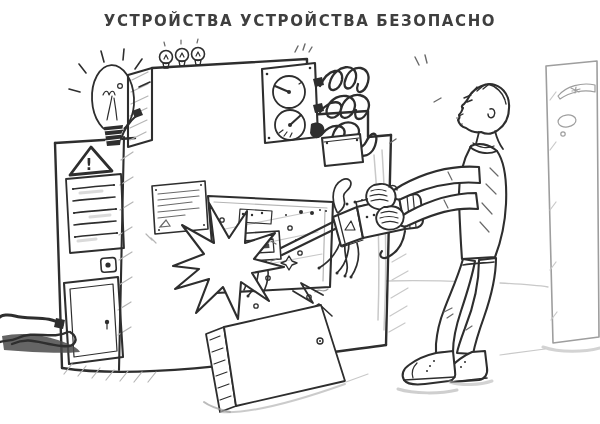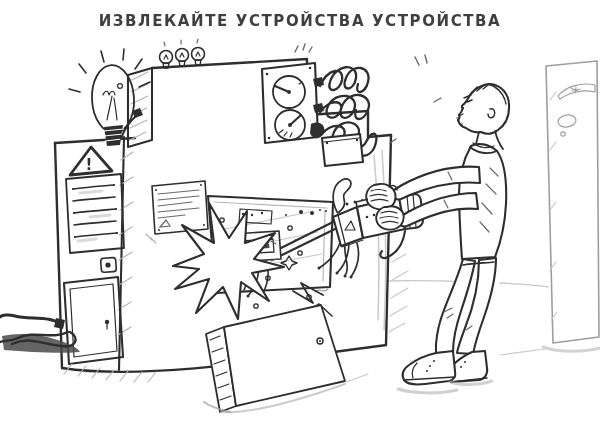--- a/index.html
+++ b/index.html
@@ -23,21 +23,21 @@
   .dgray{stroke:#6a6a6a;fill:none;stroke-linecap:round;}
   .doorline{stroke:#9e9e9e;fill:none;stroke-linecap:round;stroke-linejoin:round;}
   .solid{fill:#2e2e2e;stroke:none;}
   .bang{font-weight:bold;font-size:15px;fill:#2e2e2e;font-family:"DejaVu Sans",sans-serif;}
 </style>
 </head>
 <body>
 
 <div class="stage" role="img" aria-label="Black-and-white cartoon: a man leans back straining to yank a giant USB plug out of a large machine; the opened panel bursts with a jagged explosion and torn wires, a big light bulb, small lamps, two gauges and curly wires sit on top of the machine, cables lie on the floor, a removed cover panel rests on the ground near a door.">
 
-  <div class="caption">ИЗВЛЕКАЙТЕ УСТРОЙСТВА УСТРОЙСТВА</div>
+  <div class="caption">УСТРОЙСТВА УСТРОЙСТВА БЕЗОПАСНО</div>
 
   <svg width="600" height="424" viewBox="0 0 600 424">
 
     <g>
       <path class="doorline w15" d="M546,66 L597,61 L599,337 L553,343 Z"></path>
       <path class="lgray w1" d="M550,100 l6,-8 M550,150 l6,-8 M550,210 l6,-8 M550,270 l6,-8 M551,320 l6,-8"></path>
       <g>
         <path class="doorline w1" d="M558,96 C566,86 582,82 595,85 L595,92 C584,89 570,92 560,99 Z"></path>
         <path class="doorline w1" d="M572,91 L580,89 M576,87 L575,93 M571,88 L579,92"></path>
       </g>

